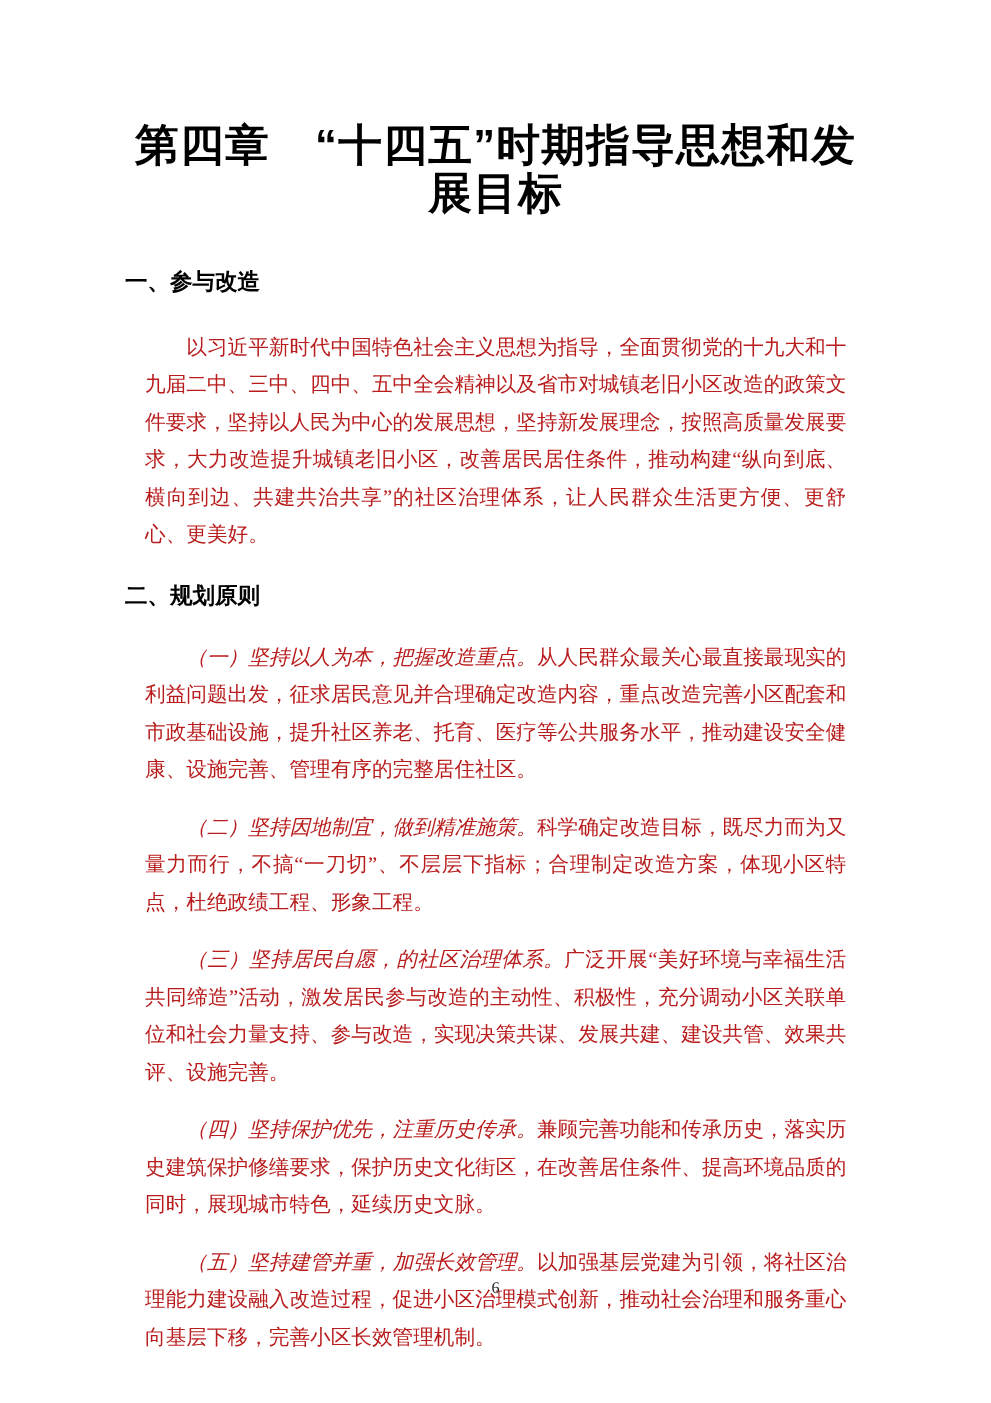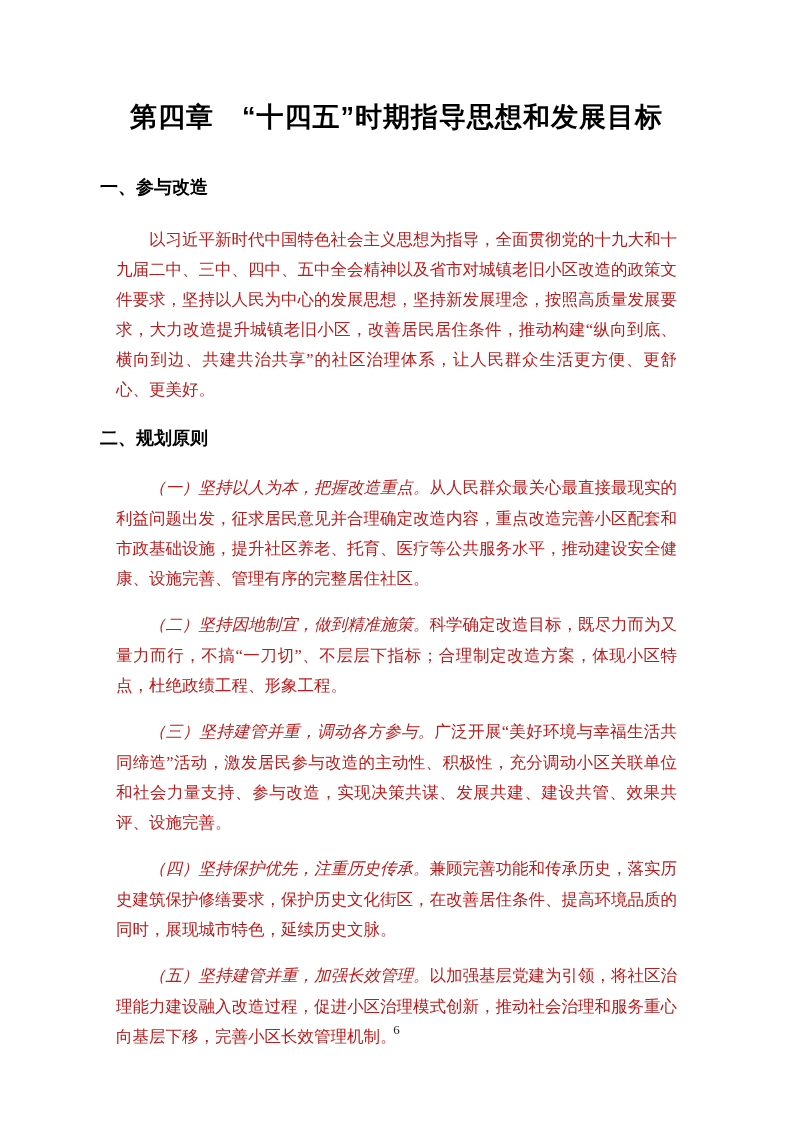--- a/index.html
+++ b/index.html
@@ -16,21 +16,21 @@
     font-family: "Liberation Serif", serif;
     overflow: hidden;
   }
   .content {
     padding: 0 100px;
   }
   .chapter-title {
     margin: 98px 0 0 0;
     font-family: "Liberation Sans", sans-serif;
     font-weight: bold;
-    font-size: 27px;
+    font-size: 35px;
     line-height: 38px;
     text-align: center;
     letter-spacing: 1px;
     color: #000000;
   }
   .section-heading {
     font-family: "Liberation Sans", sans-serif;
     font-weight: bold;
     font-size: 18px;
     line-height: 30px;
@@ -45,21 +45,20 @@
     line-height: 30px;
     text-align: justify;
     text-indent: 2em;
     color: #b91c1c;
   }
   .p-first   { margin-top: 23px; }
   .item-first{ margin-top: 20px; }
   .item-next { margin-top: 7px; }
   .lead {
     font-style: italic;
-    font-family: Liberation Mono, monospace;
   }
   .page-number {
     position: absolute;
     left: 0;
     right: 0;
     top: 1022px;
     text-align: center;
     font-size: 13px;
     line-height: 16px;
     color: #222222;
@@ -76,21 +75,21 @@
     <h2 class="section-heading h-first">一、参与改造</h2>
 
     <p class="body-par p-first"><span>以习近平新时代中国特色社会主义思想为指导，全面贯彻党的十九大和十九届二中、三中、四中、五中全会精神以及省市对城镇老旧小区改造的政策文件要求，坚持以人民为中心的发展思想，坚持新发展理念，按照高质量发展要求，大力改造提升城镇老旧小区，改善居民居住条件，推动构建“纵向到底、横向到边、共建共治共享”的社区治理体系，让人民群众生活更方便、更舒心、更美好。</span></p>
 
     <h2 class="section-heading h-second">二、规划原则</h2>
 
     <p class="body-par item-first"><span class="lead">（一）坚持以人为本，把握改造重点。</span><span>从人民群众最关心最直接最现实的利益问题出发，征求居民意见并合理确定改造内容，重点改造完善小区配套和市政基础设施，提升社区养老、托育、医疗等公共服务水平，推动建设安全健康、设施完善、管理有序的完整居住社区。</span></p>
 
     <p class="body-par item-next"><span class="lead">（二）坚持因地制宜，做到精准施策。</span><span>科学确定改造目标，既尽力而为又量力而行，不搞“一刀切”、不层层下指标；合理制定改造方案，体现小区特点，杜绝政绩工程、形象工程。</span></p>
 
-    <p class="body-par item-next"><span class="lead">（三）坚持建管并重，调动各方参与。</span><span>广泛开展“美好环境与幸福生活共同缔造”活动，激发居民参与改造的主动性、积极性，充分调动小区关联单位和社会力量支持、参与改造，实现决策共谋、发展共建、建设共管、效果共评、设施完善。</span></p>
+    <p class="body-par item-next"><span class="lead">（三）坚持居民自愿，的社区治理体系。</span><span>广泛开展“美好环境与幸福生活共同缔造”活动，激发居民参与改造的主动性、积极性，充分调动小区关联单位和社会力量支持、参与改造，实现决策共谋、发展共建、建设共管、效果共评、设施完善。</span></p>
 
     <p class="body-par item-next"><span class="lead">（四）坚持保护优先，注重历史传承。</span><span>兼顾完善功能和传承历史，落实历史建筑保护修缮要求，保护历史文化街区，在改善居住条件、提高环境品质的同时，展现城市特色，延续历史文脉。</span></p>
 
     <p class="body-par item-next"><span class="lead">（五）坚持建管并重，加强长效管理。</span><span>以加强基层党建为引领，将社区治理能力建设融入改造过程，促进小区治理模式创新，推动社会治理和服务重心向基层下移，完善小区长效管理机制。</span></p>
 
   </div>
 
   <div class="page-number">6</div>
 </div>
 

